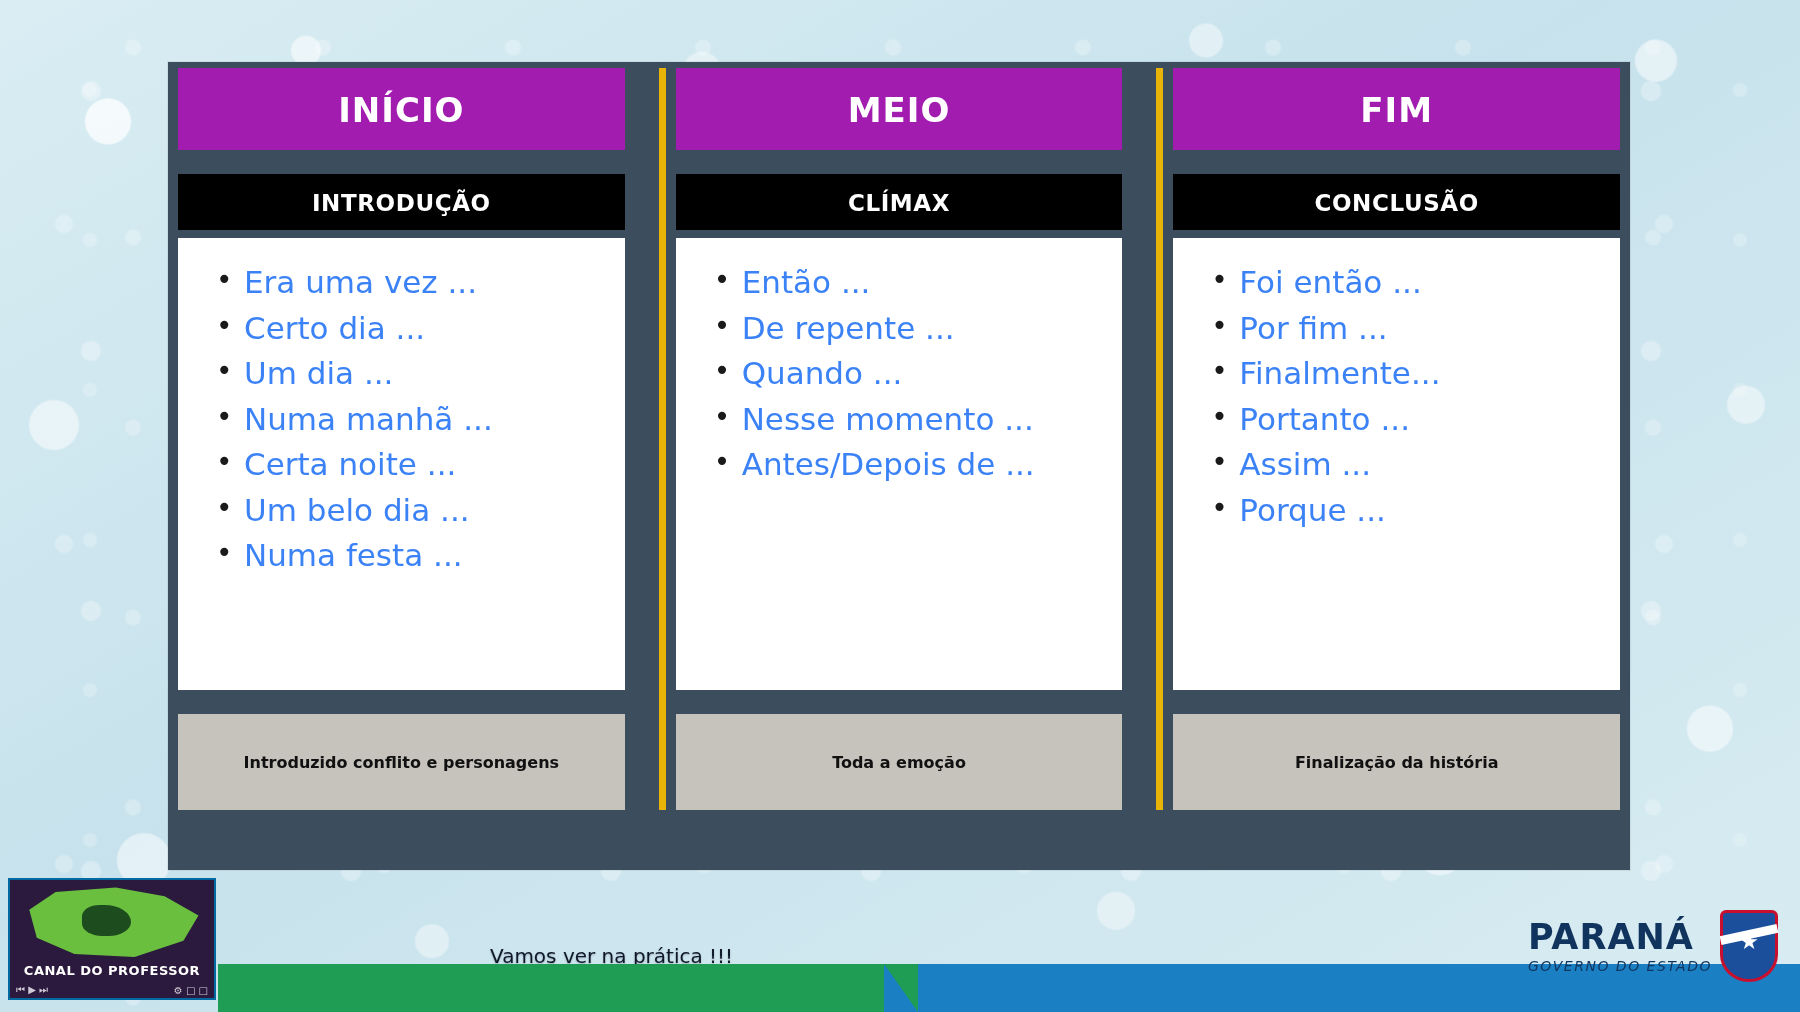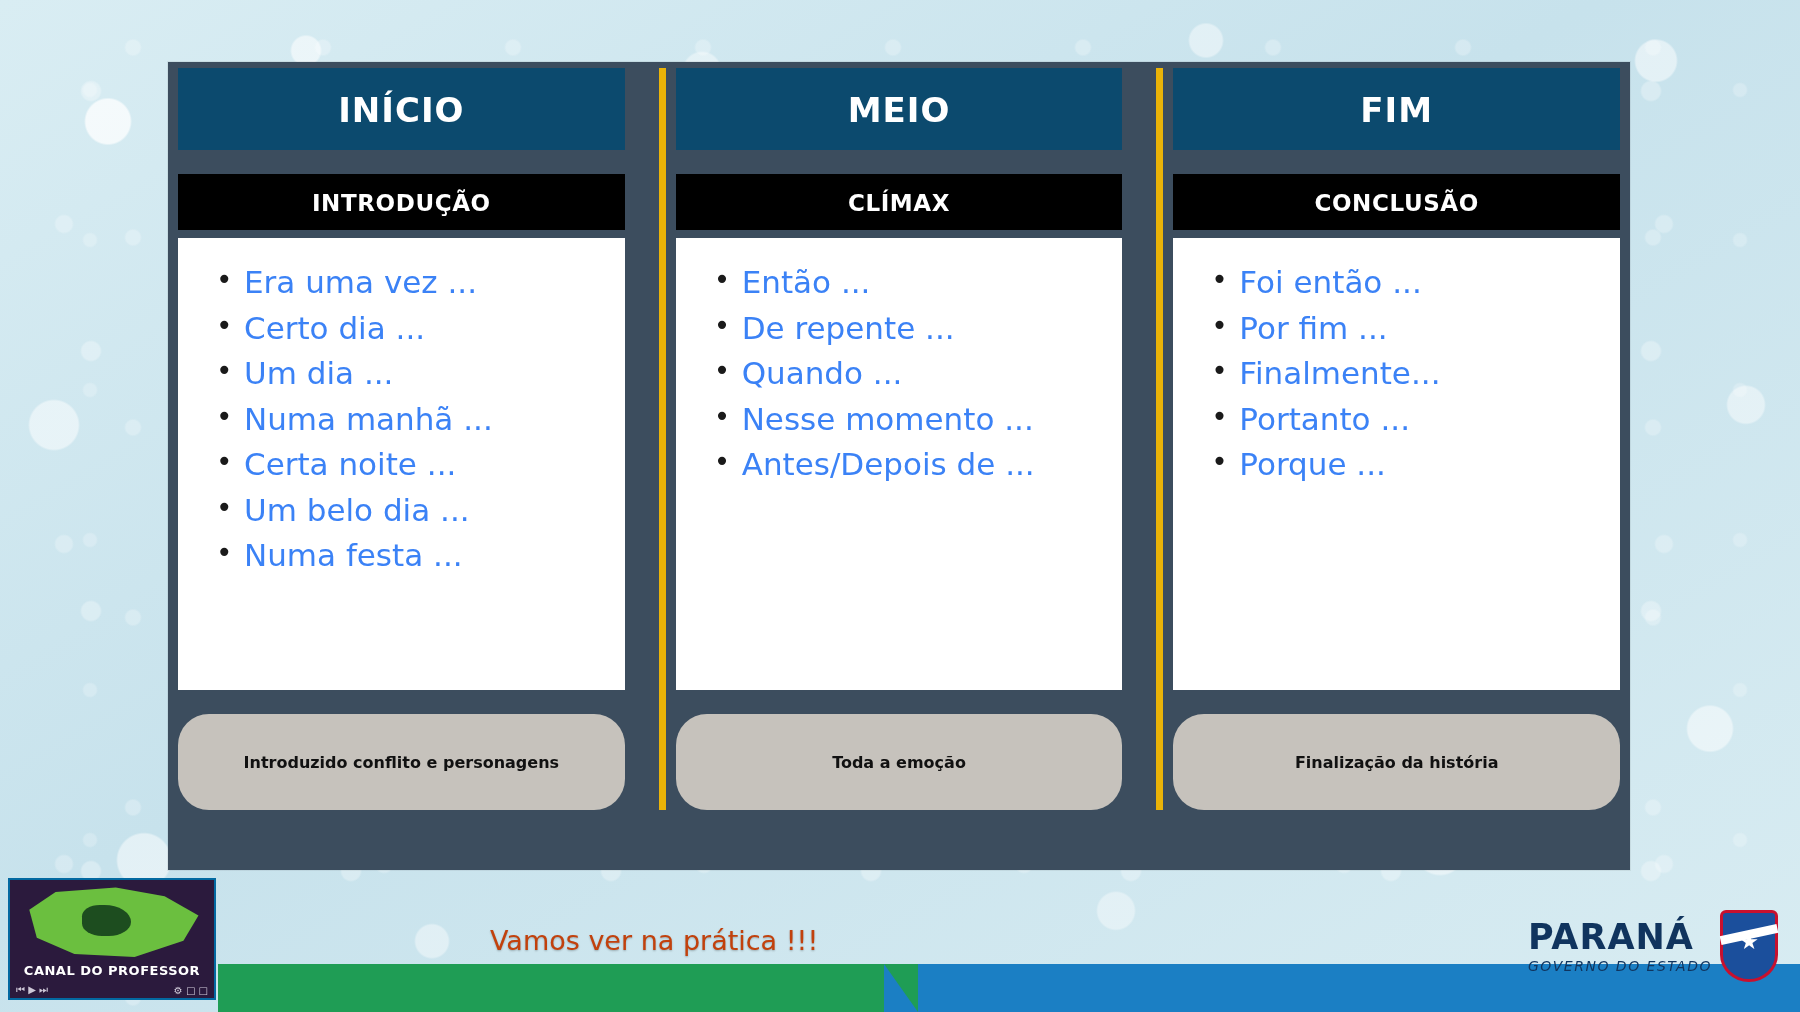--- a/index.html
+++ b/index.html
@@ -78,21 +78,21 @@
   .col {
     flex: 1 1 0;
     display: flex;
     flex-direction: column;
     padding: 0 4px;
     box-sizing: border-box;
   }
   .col + .col { border-left: 7px solid #eab308; }
 
   .band-main {
-    background: #0c4a6e;
+    background: #a21caf;
     color: #ffffff;
     text-align: center;
     font-weight: bold;
     font-size: 34px;
     letter-spacing: 1px;
     padding: 22px 0 20px 0;
     margin: 0 6px;
   }
   .band-sub {
     background: #000000;
@@ -137,21 +137,20 @@
     height: 96px;
     display: flex;
     align-items: center;
     justify-content: center;
     color: #111111;
     font-weight: bold;
     font-size: 16px;
     text-align: center;
     padding: 0 10px;
     box-sizing: border-box;
-    border-radius: 31px;
   }
 
   
   .bottom-green {
     position: absolute;
     left: 218px;
     bottom: 0;
     width: 700px;
     height: 48px;
     background: #1f9d55;
@@ -182,23 +181,23 @@
     top: 0;
     width: 0;
     height: 0;
     border-style: solid;
     border-width: 48px 0 0 34px;
     border-color: transparent transparent transparent #1b7fc4;
   }
   .caption {
     position: absolute;
     left: 490px;
-    bottom: 56px;
-    color: #c2410c;
-    font-size: 27px;
+    bottom: 44px;
+    color: #0f172a;
+    font-size: 20px;
     text-shadow: 0 1px 2px rgba(0,0,0,0.25);
   }
 
   
   .logo-left {
     position: absolute;
     left: 8px;
     bottom: 12px;
     width: 208px;
     height: 122px;
@@ -345,20 +344,21 @@
 
     <div class="col">
       <div class="band-main">FIM</div>
       <div class="band-sub">CONCLUSÃO</div>
       <div class="list-box">
         <ul>
           <li>Foi então ...</li>
           <li>Por fim ...</li>
           <li>Finalmente...</li>
           <li>Portanto ...</li>
+          <li>Assim ...</li>
           <li>Porque ...</li>
         </ul>
       </div>
       <div class="footer-box">Finalização da história</div>
     </div>
 
   </div>
 </div>
 
 <div class="caption">Vamos ver na prática !!!</div>

